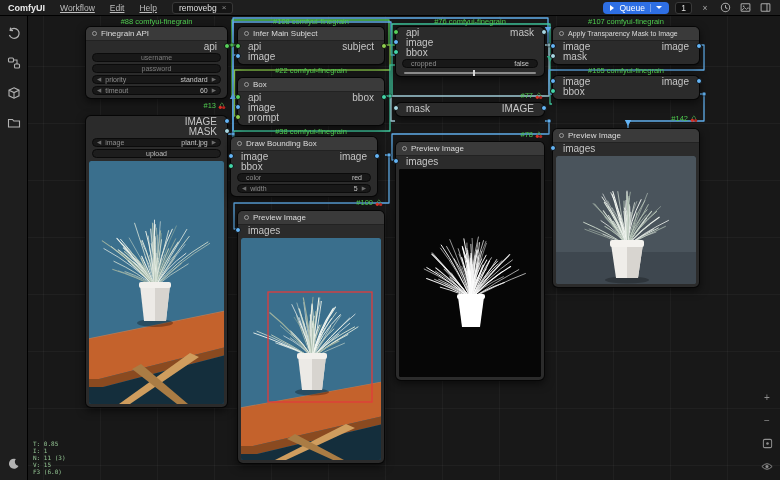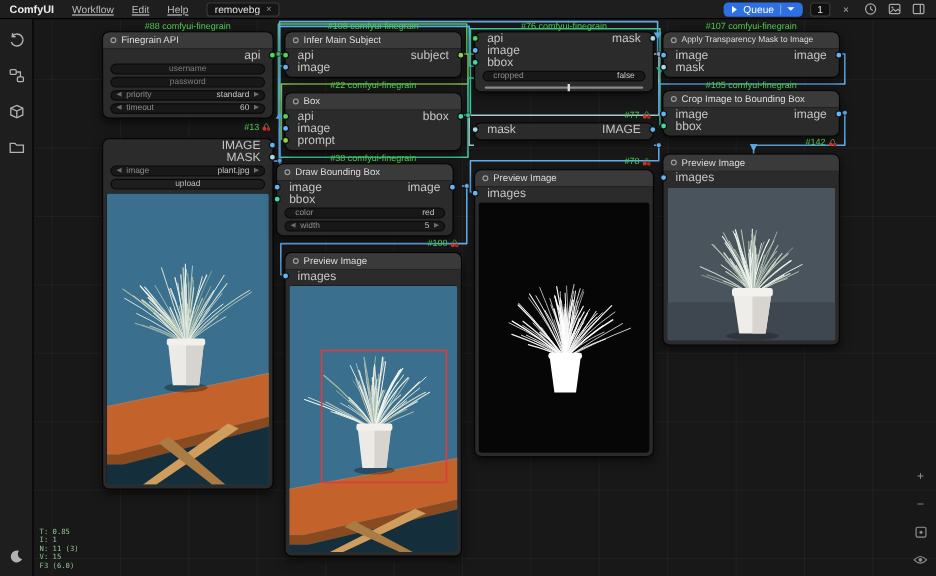--- a/index.html
+++ b/index.html
@@ -645,24 +645,20 @@
       <i class="dot r c-img"></i>
     </div>
     <div class="row" style="margin-bottom:3px">
       <i class="dot l c-mask"></i>
       <span>mask</span>
       <span></span>
     </div>
   </div>
 
   <div class="node" style="left:552px;top:75px;width:148px">
-    <div class="nheader">
-      <span class="chip"></span>
-      <span>Crop Image to Bounding Box</span>
-    </div>
     <div class="row">
       <i class="dot l c-img"></i>
       <span>image</span>
       <span>image</span>
       <i class="dot r c-img"></i>
     </div>
     <div class="row" style="margin-bottom:3px">
       <i class="dot l c-bbox"></i>
       <span>bbox</span>
       <span></span>

